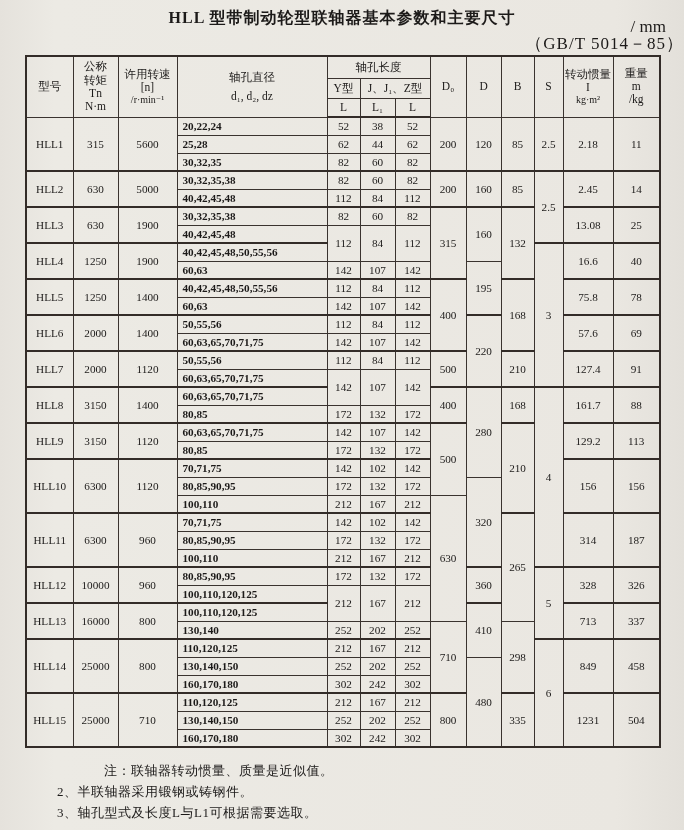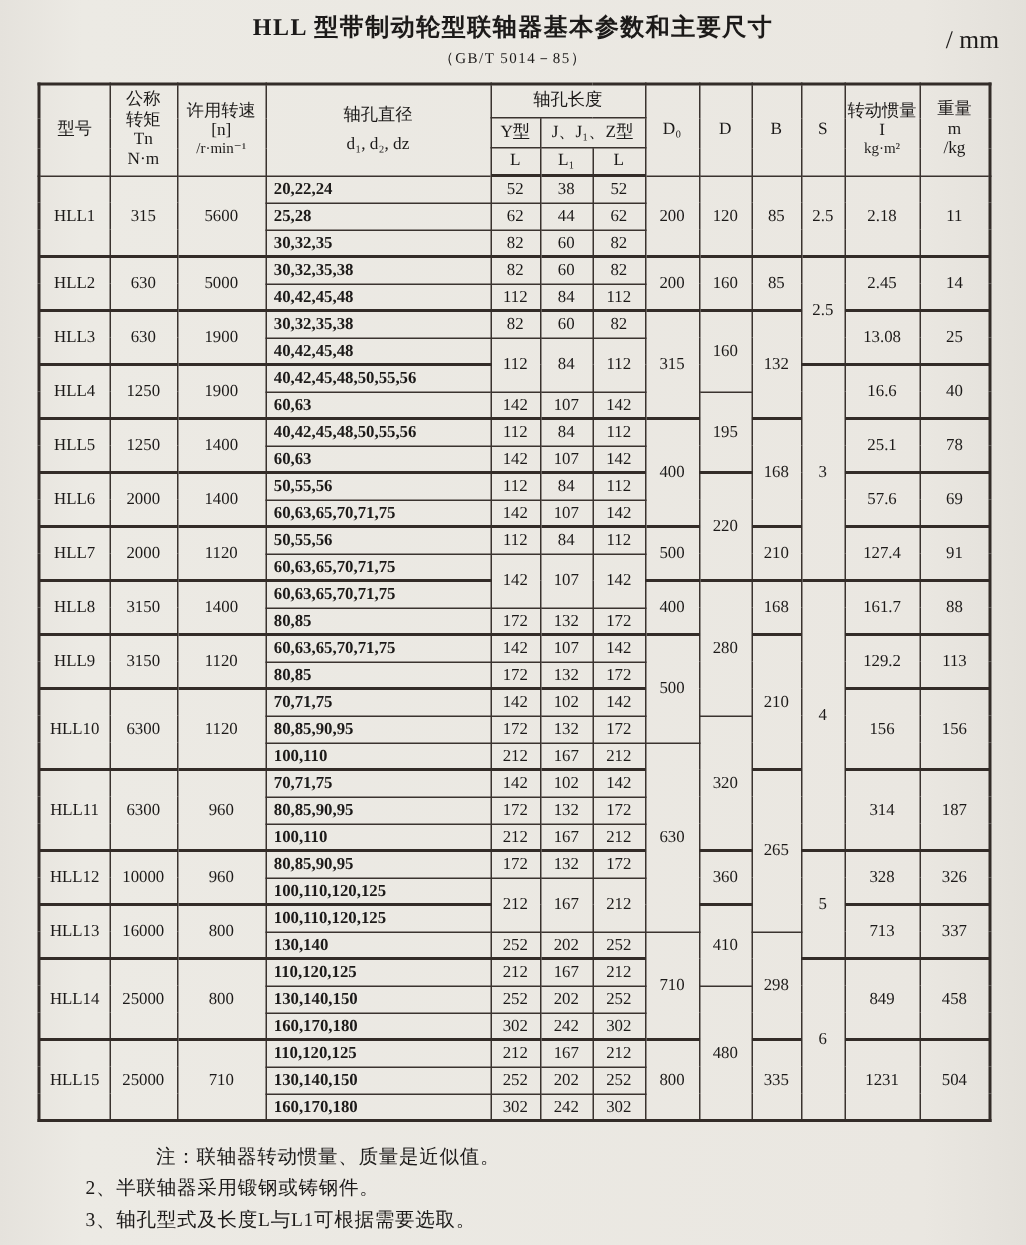--- a/index.html
+++ b/index.html
@@ -8,22 +8,22 @@
     background:#e9e6e0;
     font-family:"Liberation Serif","DejaVu Serif",serif;
     color:#1c1a19;
     position:relative;
     -webkit-font-smoothing:antialiased;
   }
   .page{width:684px;height:830px;position:relative;background:
     linear-gradient(90deg,#e5e2dc 0%,#eceae4 8%,#eae7e1 90%,#e3e0da 100%);}
   .title{position:absolute;top:8px;left:0;width:100%;text-align:center;
     font-size:16px;font-weight:bold;letter-spacing:1px;}
-  .subtitle{position:absolute;top:32px;left:0;width:100%;text-align:center;
-    font-size:10px;letter-spacing:1px;}
+  .subtitle{position:absolute;top:32px;left:0;width:100%;text-align:right;
+    font-size:17px;letter-spacing:1px;}
   .unit{position:absolute;top:17px;right:18px;font-size:17px;}
   table{border-collapse:collapse;table-layout:fixed;
     position:absolute;left:25px;top:55px;width:634px;}
   th,td{border:1px solid #3a332f;padding:0;overflow:hidden;
     text-align:center;vertical-align:middle;
     font-size:11px;line-height:1.1;font-weight:normal;}
   table{border:2px solid #332c28;}
   thead th{font-size:11.5px;}
   thead tr.h1 th{height:21px;}
   thead tr.h2 th{height:19px;}
@@ -196,21 +196,21 @@
       <tr class="mb">
         <td rowspan="2">HLL5</td>
         <td rowspan="2">1250</td>
         <td rowspan="2">1400</td>
         <td class="bore">40,42,45,48,50,55,56</td>
         <td>112</td>
         <td>84</td>
         <td>112</td>
         <td rowspan="4">400</td>
         <td rowspan="4">168</td>
-        <td rowspan="2">25.1</td>
+        <td rowspan="2">75.8</td>
         <td rowspan="2">78</td>
       </tr>
       <tr>
         <td class="bore">60,63</td>
         <td>142</td>
         <td>107</td>
         <td>142</td>
       </tr>
       <tr class="mb">
         <td rowspan="2">HLL6</td>

